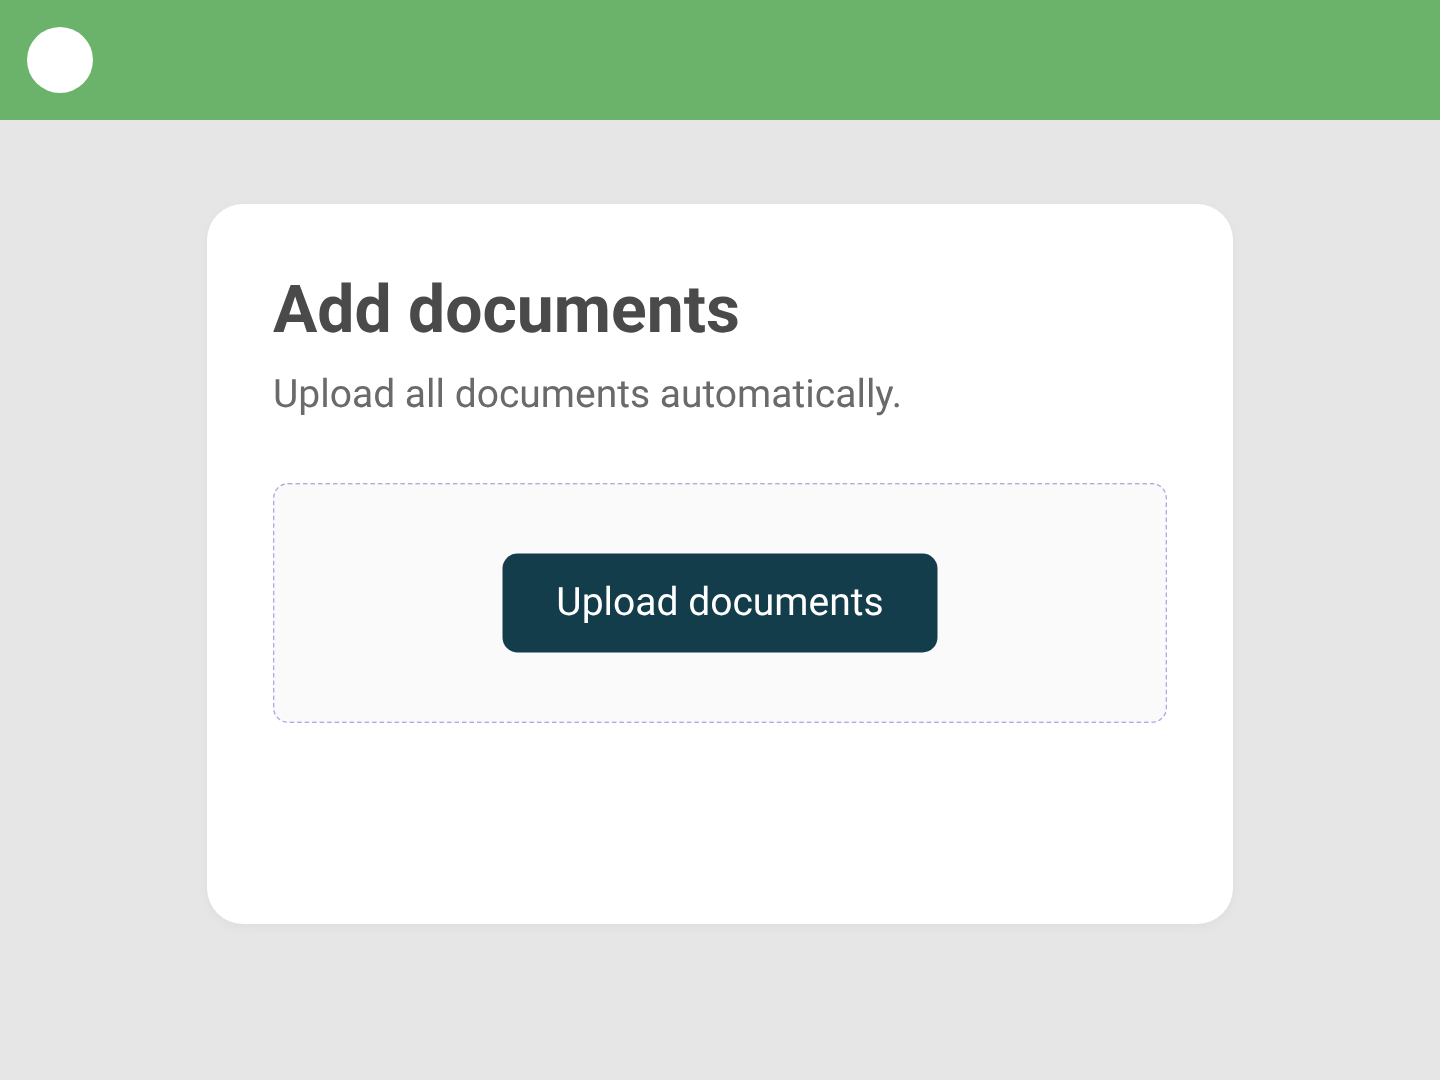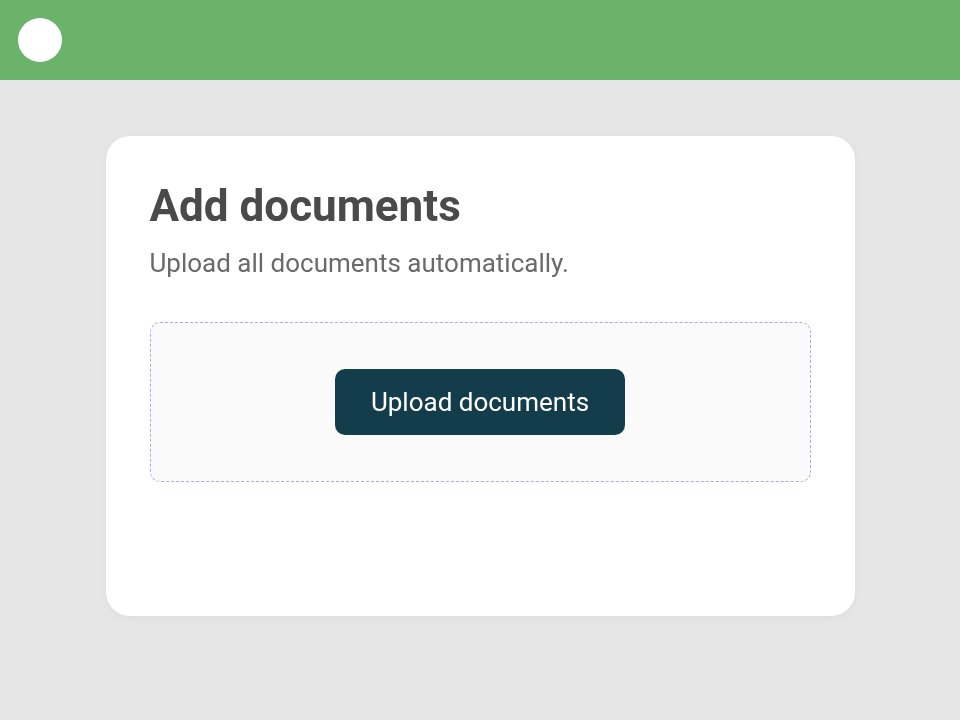--- a/index.html
+++ b/index.html
@@ -22,21 +22,21 @@
       align-items: center;
       padding-left: 18px;
     }
     .header-circle {
       width: 44px;
       height: 44px;
       background: #FFFFFF;
       border-radius: 50%;
     }
     .card {
-      width: 749px;
+      width: 684px;
       height: 480px;
       background: #FFFFFF;
       border-radius: 24px;
       margin: 56px auto 0 auto;
       padding: 44px 44px 44px 44px;
       box-shadow: 0 2px 8px rgba(0,0,0,0.04);
     }
     .card-title {
       font-size: 44px;
       font-weight: 700;

